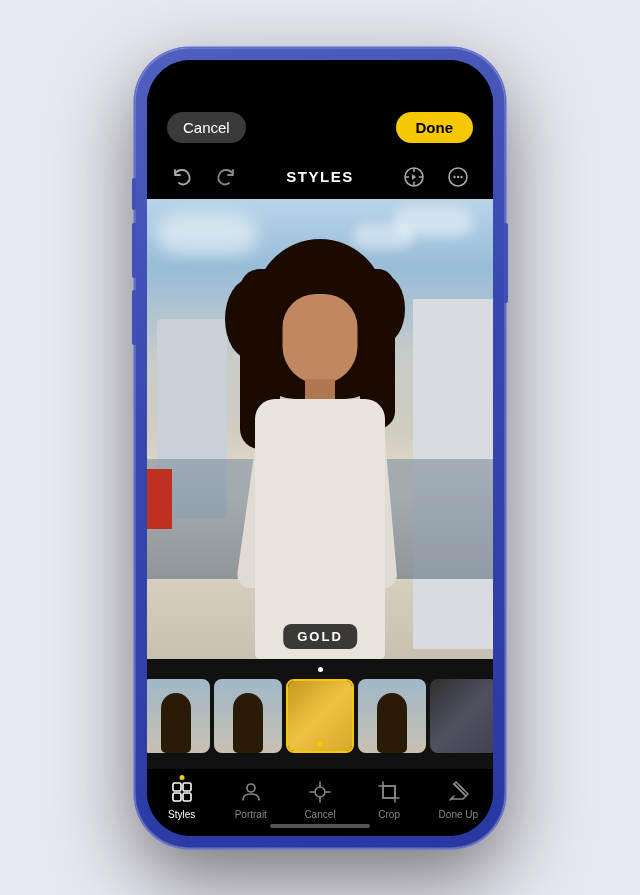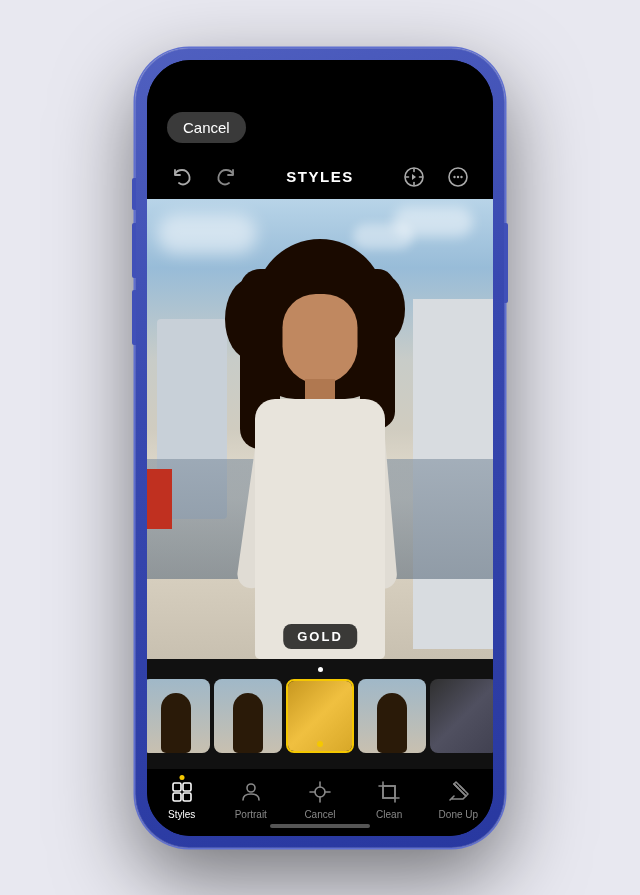--- a/index.html
+++ b/index.html
@@ -565,20 +565,21 @@
     <div class="btn-left-vol-up"></div>
     <div class="btn-left-vol-down"></div>
     <div class="btn-right-power"></div>
 
     <div class="phone-screen">
 
       <div class="dynamic-island"></div>
 
       <div class="top-bar">
         <button class="cancel-btn">Cancel</button>
+        <button class="done-btn">Done</button>
       </div>
 
       <div class="toolbar-row">
         <div class="toolbar-left">
           <div class="icon-btn">
             <svg width="22" height="22" viewBox="0 0 22 22">
               <path d="M4 8 Q6 4 11 4 Q16 4 18 9 Q20 14 16 17 Q12 20 8 17" fill="none" stroke="#aaa" stroke-width="1.8" stroke-linecap="round"></path>
               <polyline points="4,4 4,9 9,9" fill="none" stroke="#aaa" stroke-width="1.8" stroke-linecap="round" stroke-linejoin="round"></polyline>
             </svg>
           </div>
@@ -710,21 +711,21 @@
         </div>
 
         <div class="nav-item">
           <div class="nav-icon">
             <svg width="24" height="24" viewBox="0 0 24 24">
               <path d="M6 2 L6 18 L22 18" fill="none" stroke="#888" stroke-width="1.6" stroke-linecap="round"></path>
               <path d="M2 6 L18 6 L18 22" fill="none" stroke="#888" stroke-width="1.6" stroke-linecap="round"></path>
               <rect x="6" y="6" width="12" height="12" fill="none" stroke="#888" stroke-width="1.6"></rect>
             </svg>
           </div>
-          <span class="nav-label">Clean</span>
+          <span class="nav-label">Crop</span>
         </div>
 
         <div class="nav-item">
           <div class="nav-icon">
             <svg width="24" height="24" viewBox="0 0 24 24">
               <path d="M4 20 L8 16 M8 4 L20 16 L17 19 L5 19 L4 20" fill="none" stroke="#888" stroke-width="1.6" stroke-linecap="round" stroke-linejoin="round"></path>
               <path d="M8 4 L12 8" fill="none" stroke="#888" stroke-width="1.6" stroke-linecap="round"></path>
               <path d="M14 6 L18 10" fill="none" stroke="#888" stroke-width="1.6" stroke-linecap="round"></path>
               <polygon points="8,4 20,16 22,14 10,2" fill="none" stroke="#888" stroke-width="1.6" stroke-linejoin="round"></polygon>
             </svg>

